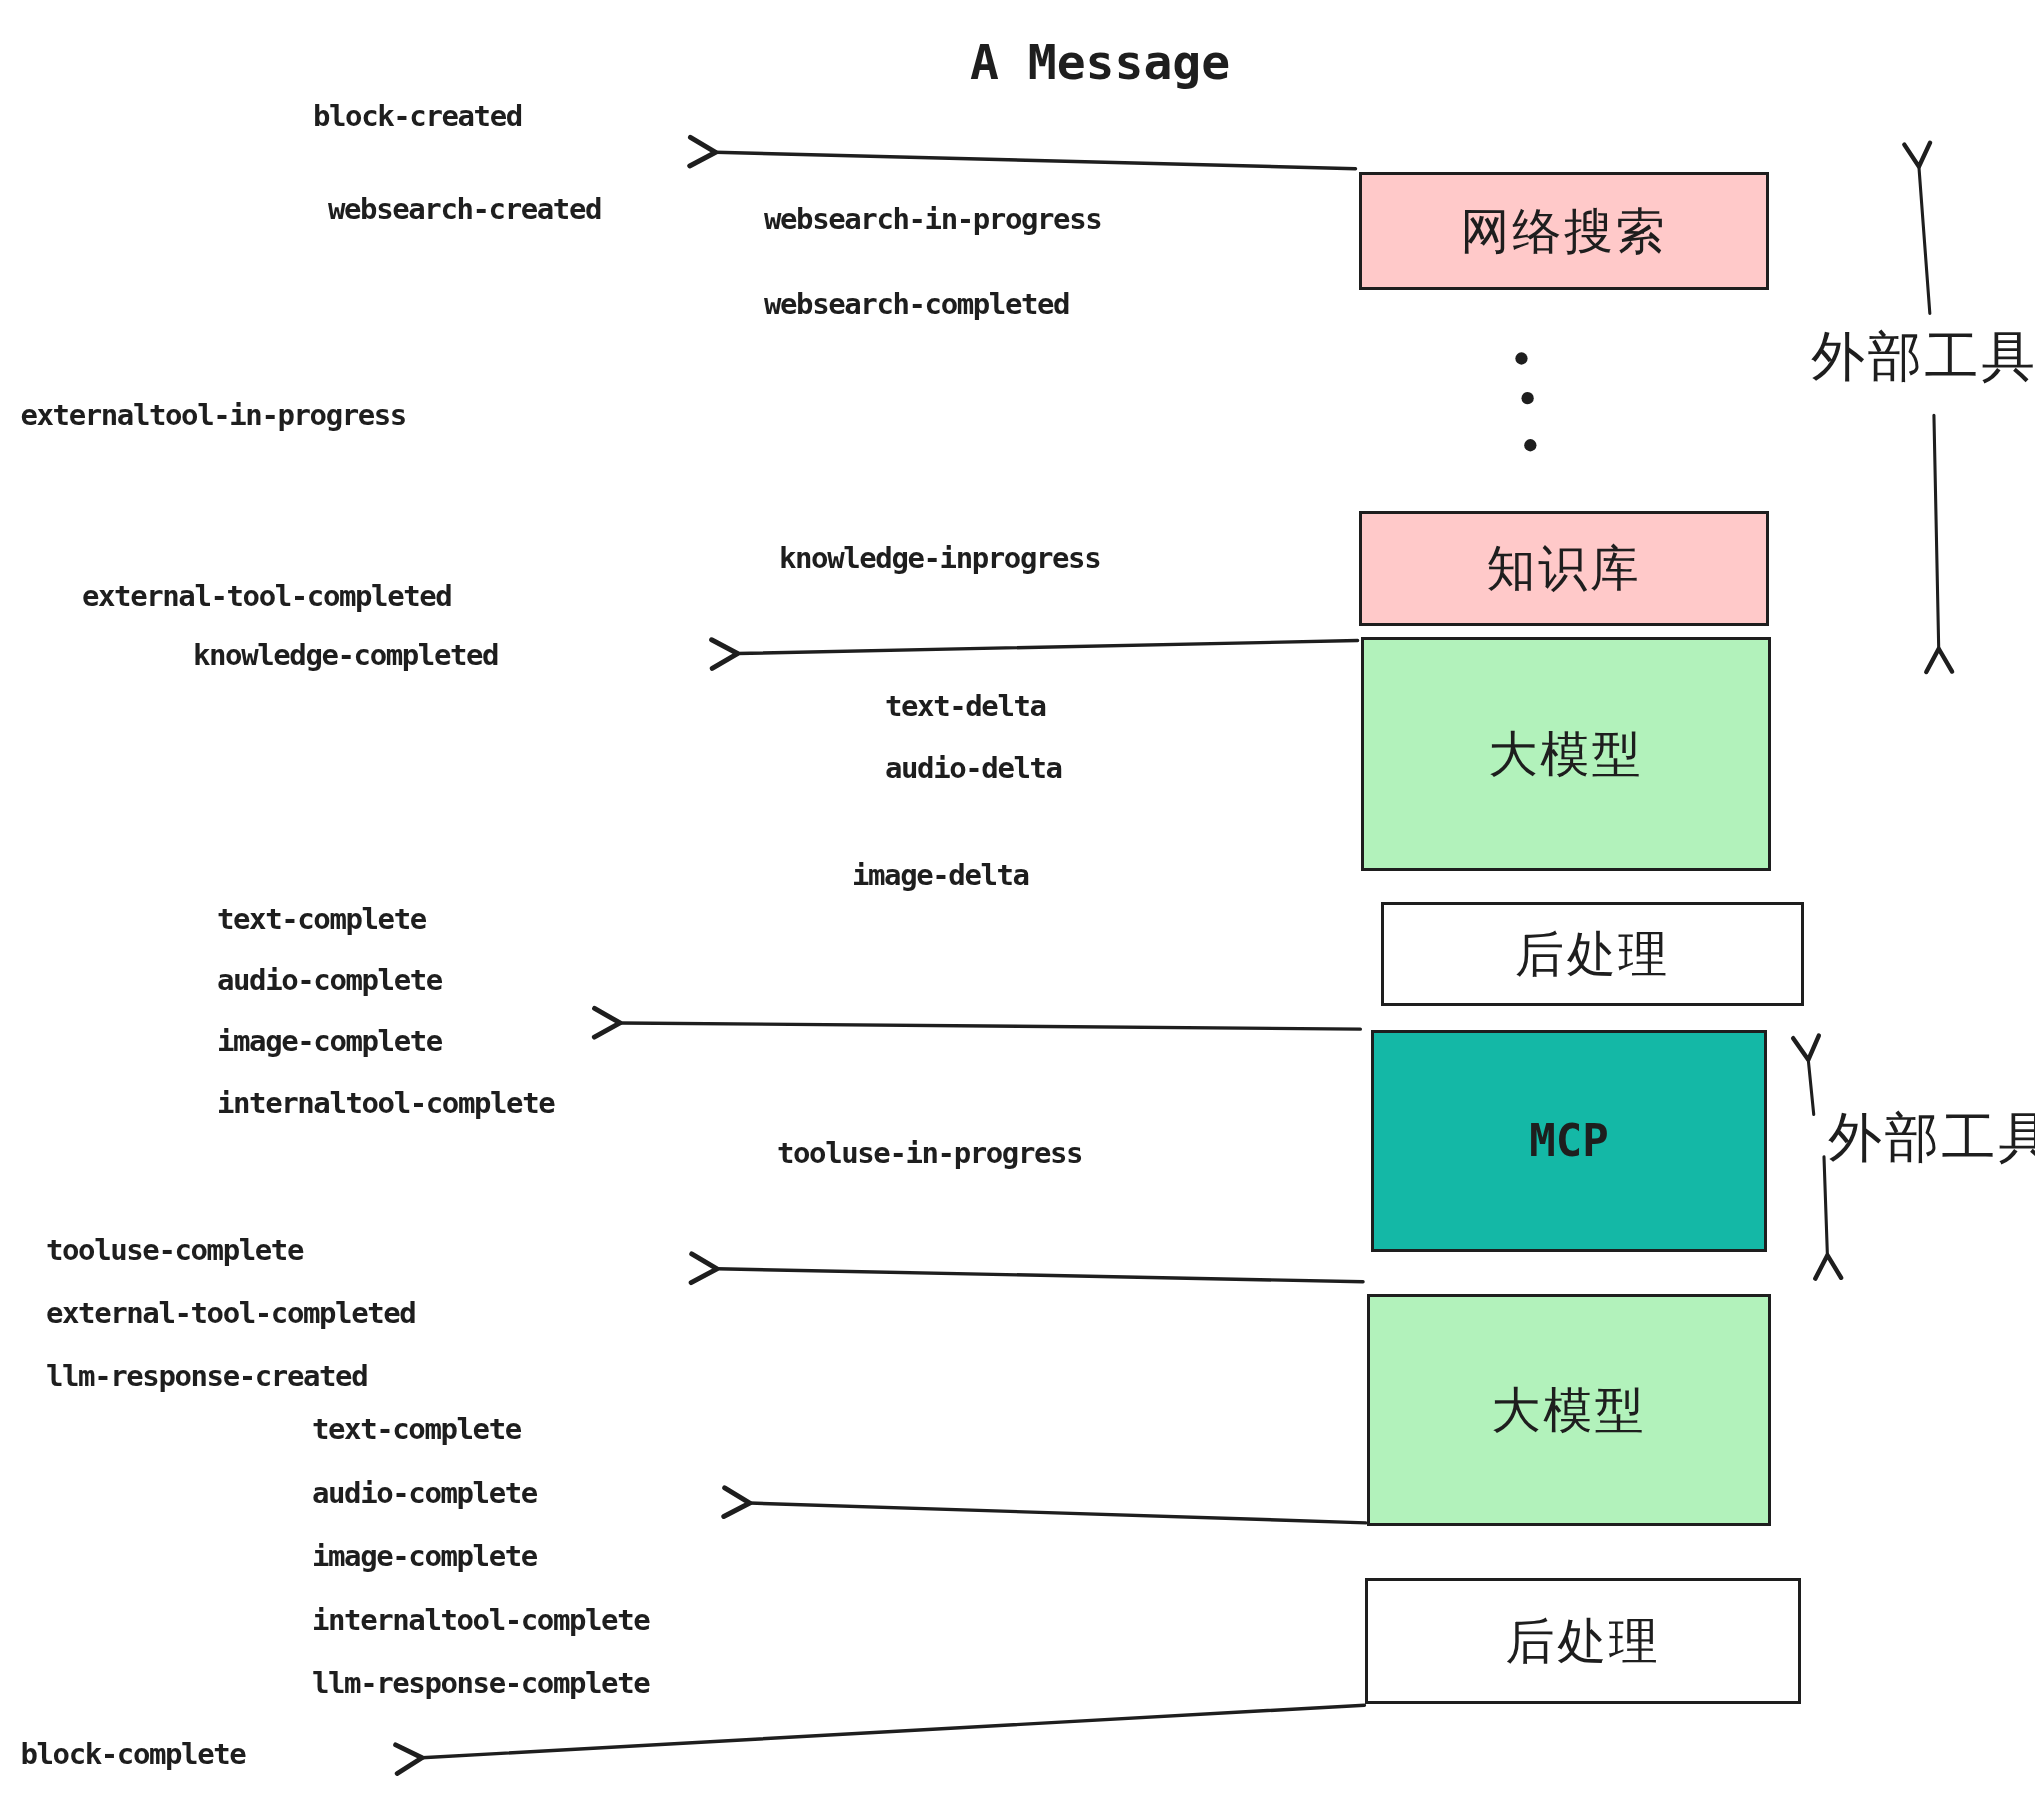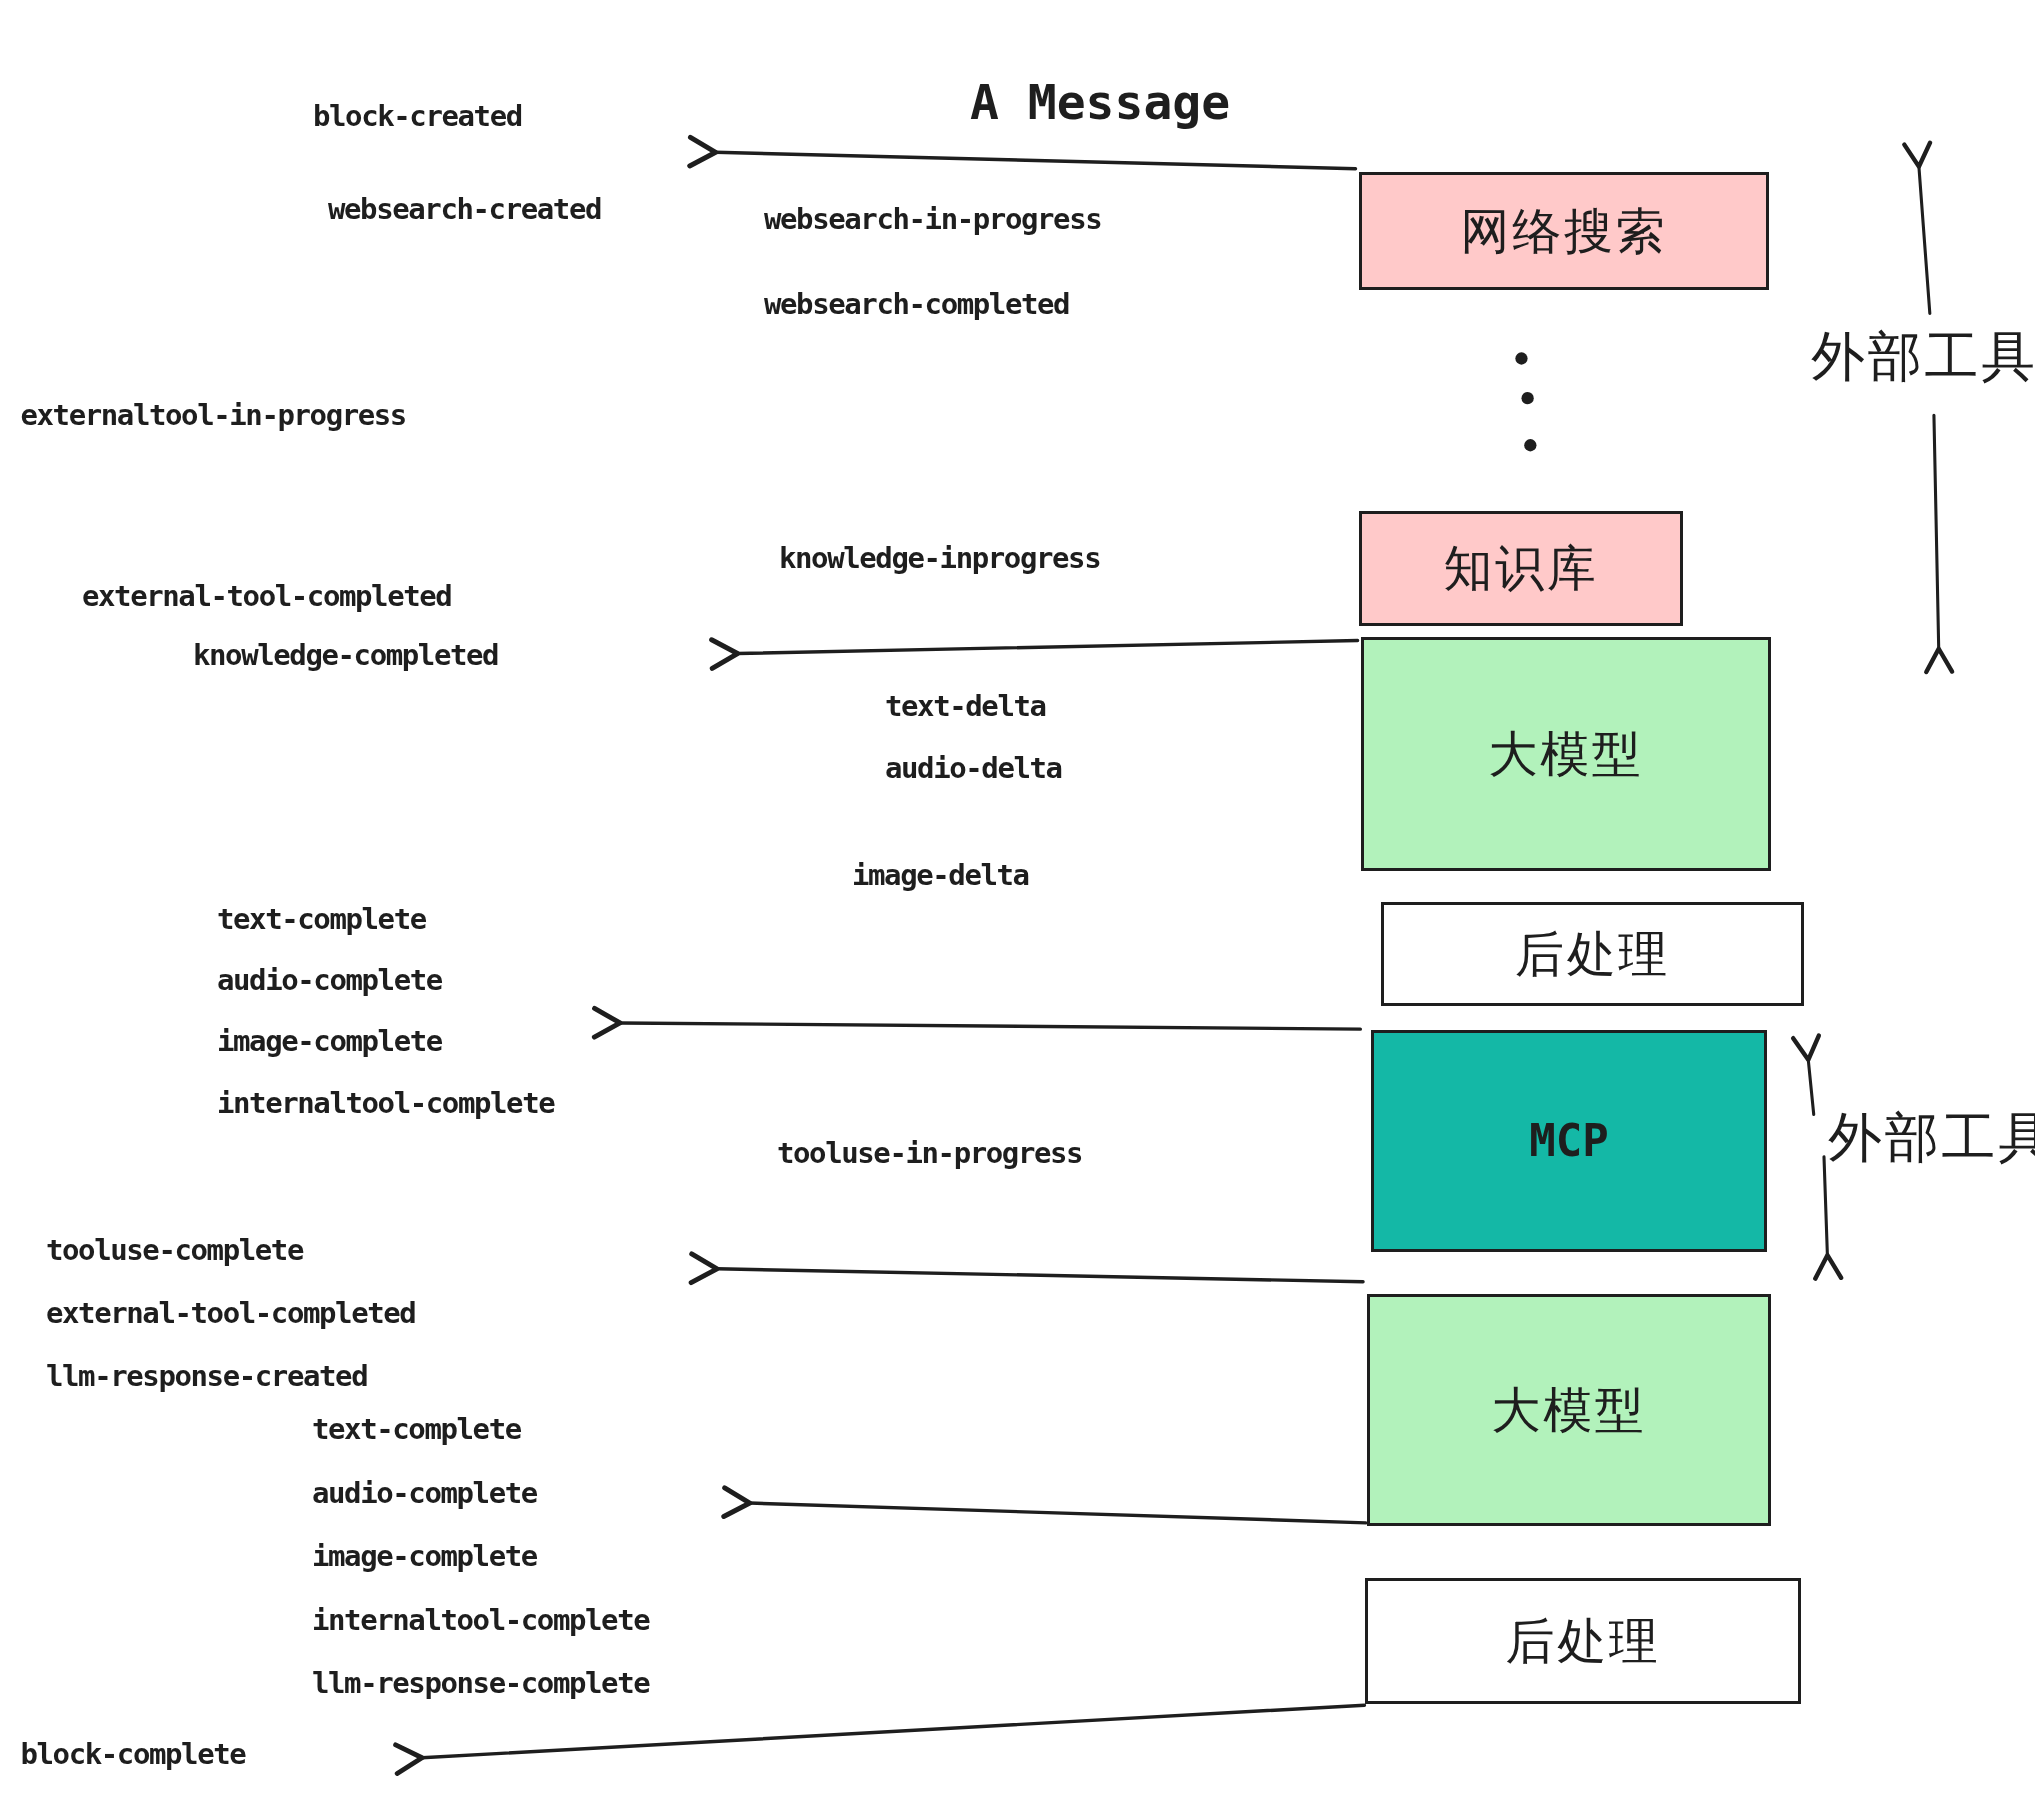--- a/index.html
+++ b/index.html
@@ -18,21 +18,20 @@
     font-weight:600;
     white-space:nowrap;
     letter-spacing:-1.4px;
   }
   .title{
     position:absolute;
     font-size:48px;
     line-height:1;
     font-weight:600;
     white-space:nowrap;
-    margin-top:40px;
   }
   .box{
     position:absolute;
     border:3.4px solid #1e1e1e;
     box-sizing:border-box;
     display:flex;
     align-items:center;
     justify-content:center;
   }
   .box .blabel{
@@ -115,21 +114,21 @@
   <div class="evt" style="left:312px;top:1479px;">audio-complete</div>
   <div class="evt" style="left:312px;top:1542px;">image-complete</div>
   <div class="evt" style="left:312px;top:1606px;">internaltool-complete</div>
   <div class="evt" style="left:312px;top:1669px;">llm-response-complete</div>
   <div class="evt" style="left:20.5px;top:1740px;">block-complete</div>
 
   <div class="box" style="left:1359px;top:172px;width:410px;height:118px;background:#ffc9c9;">
     <span class="blabel">网络搜索</span>
   </div>
 
-  <div class="box" style="left:1359px;top:511px;width:324px;height:115px;background:#ffc9c9;">
+  <div class="box" style="left:1359px;top:511px;width:410px;height:115px;background:#ffc9c9;">
     <span class="blabel">知识库</span>
   </div>
 
   <div class="box" style="left:1361px;top:637px;width:410px;height:234px;background:#b2f2bb;">
     <span class="blabel">大模型</span>
   </div>
 
   <div class="box" style="left:1381px;top:902px;width:423px;height:104px;background:#ffffff;">
     <span class="blabel">后处理</span>
   </div>

